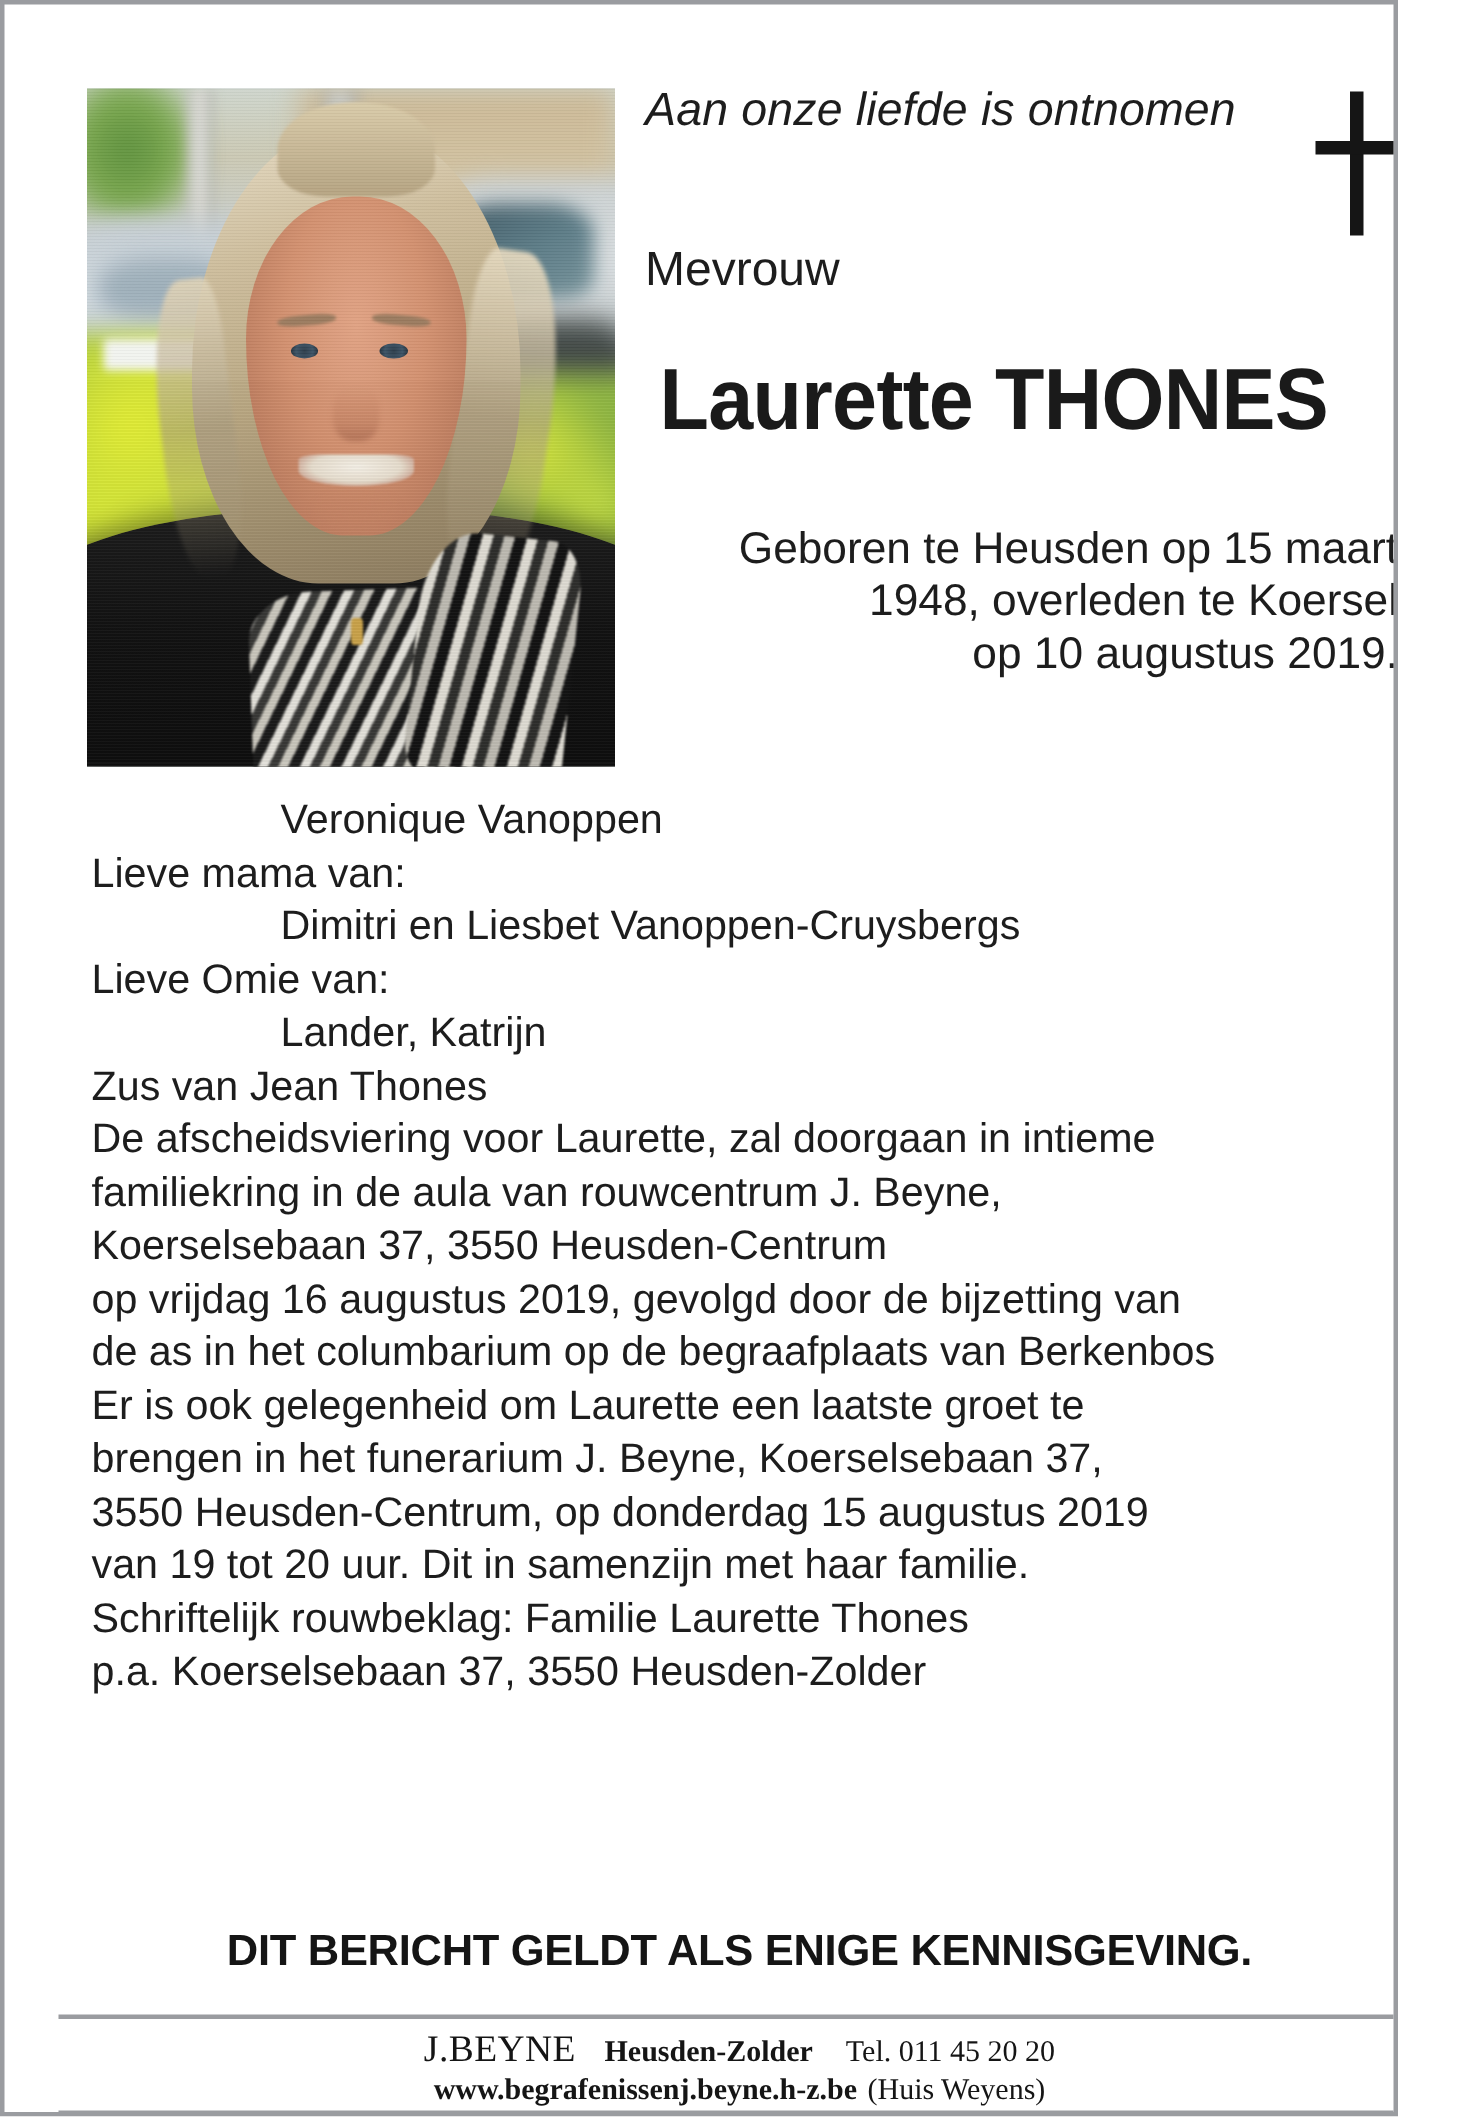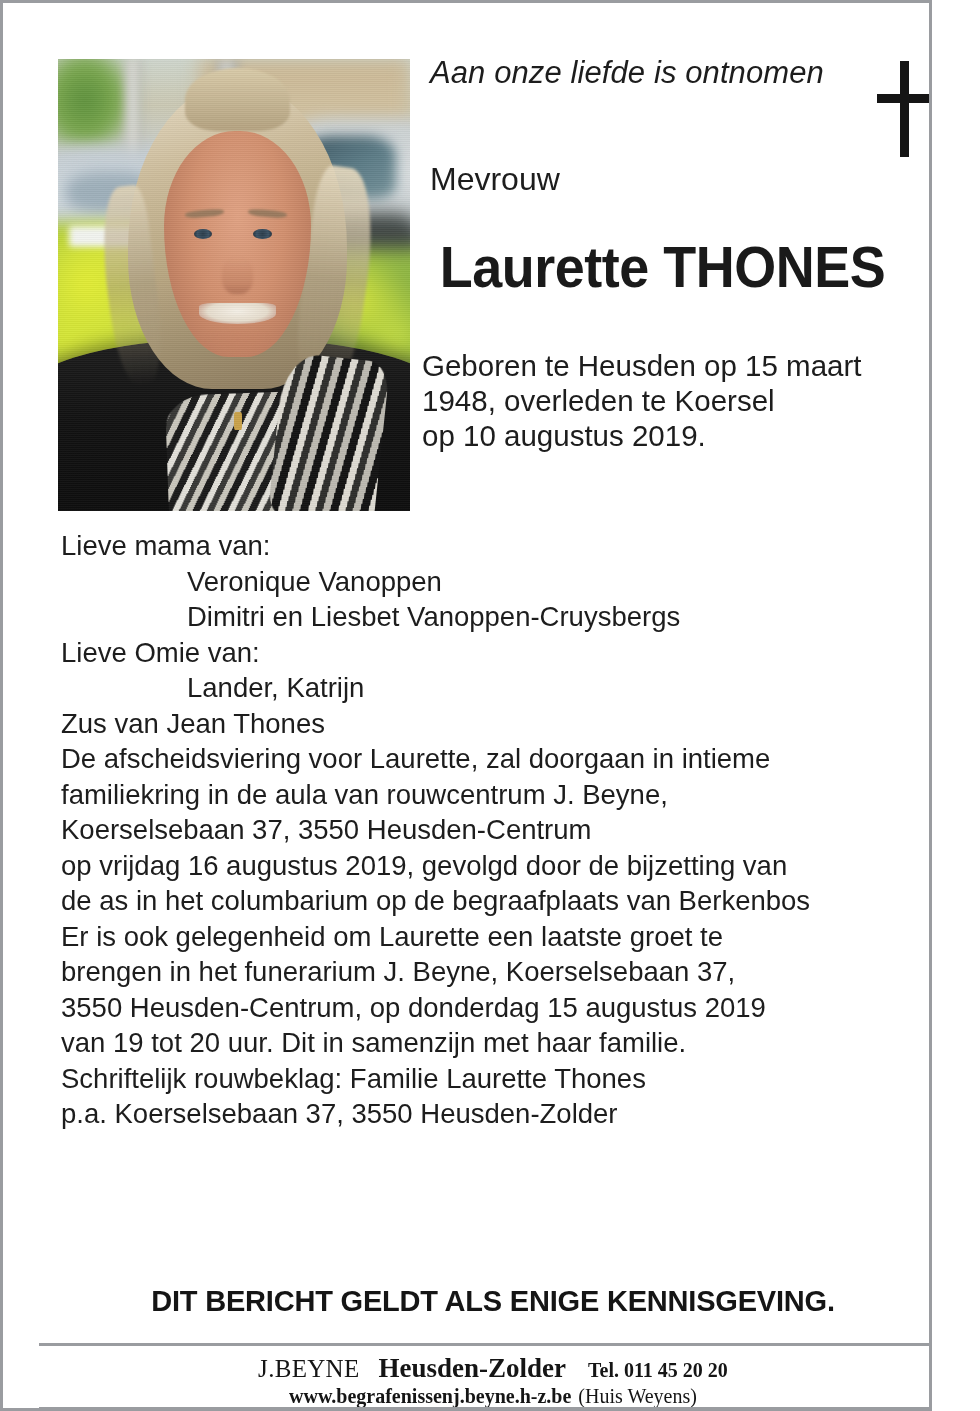--- a/index.html
+++ b/index.html
@@ -319,21 +319,21 @@
     letter-spacing: -0.5px;
     transform: scaleX(.93);
     transform-origin: left center;
     white-space: nowrap;
   }
   .life-dates {
     position: absolute;
     left: -8px;
     top: 345px;
     width: 510px;
-    text-align: left;
+    text-align: right;
     font-size: 29.5px;
     line-height: 35px;
     color: #1d1d1d;
   }
 
   
   .body-block {
     position: absolute;
     left: 58px;
     top: 525px;
@@ -387,22 +387,22 @@
     color: #151515;
   }
   .f-row1 {
     font-size: 21px;
     white-space: nowrap;
   }
   .f-brand {
     font-size: 25px;
     letter-spacing: .3px;
   }
-  .f-city { font-weight: bold; font-size: 27px; margin-left: 19px; }
-  .f-tel { font-weight: bold; font-size: 20px; margin-left: 22px; }
+  .f-city { font-weight: bold; font-size: 20px; margin-left: 19px; }
+  .f-tel { font-weight: normal; font-size: 20px; margin-left: 22px; }
   .f-row2 {
     margin-top: 1px;
     font-size: 20px;
     white-space: nowrap;
   }
   .f-site { font-weight: bold; }
   .f-huis { margin-left: 7px; }
 </style>
 </head>
 <body>
@@ -465,22 +465,22 @@
         <div>Geboren te Heusden op 15 maart</div>
         <div>1948, overleden te Koersel</div>
         <div>op 10 augustus 2019.</div>
       </div>
     </div>
   </div>
 
   <div class="body-block">
 
     <div>
+      <div class="rel-line indent">Veronique Vanoppen</div>
       <div class="rel-line">Lieve mama van:</div>
-      <div class="rel-line indent">Veronique Vanoppen</div>
       <div class="rel-line indent">Dimitri en Liesbet Vanoppen-Cruysbergs</div>
       <div class="rel-line">Lieve Omie van:</div>
       <div class="rel-line indent">Lander, Katrijn</div>
       <div class="rel-line">Zus van Jean Thones</div>
     </div>
 
     <div class="para">
       <div class="ln">De afscheidsviering voor Laurette, zal doorgaan in intieme</div>
       <div class="ln">familiekring in de aula van rouwcentrum J. Beyne,</div>
       <div class="ln">Koerselsebaan 37, 3550 Heusden-Centrum</div>

